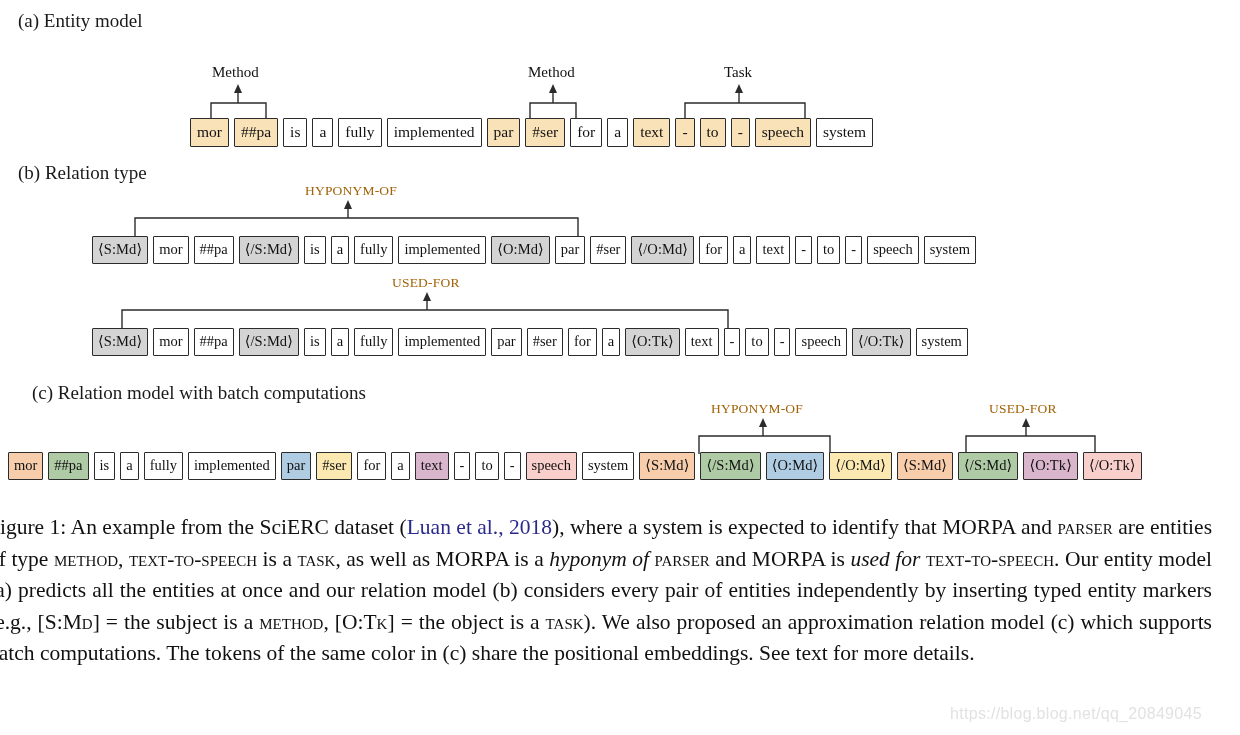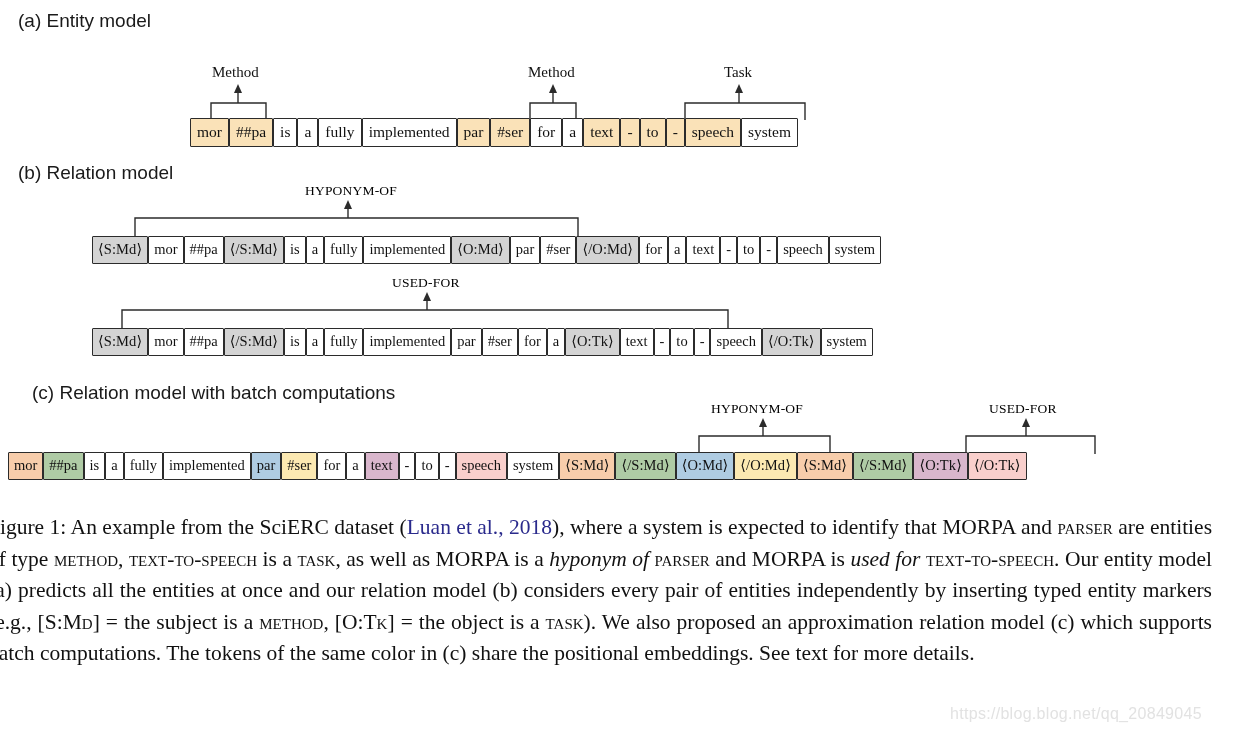--- a/index.html
+++ b/index.html
@@ -12,30 +12,31 @@
     height: 735px;
     position: relative;
     font-family: "Liberation Serif", "DejaVu Serif", serif;
     color: #1a1a1a;
     overflow: hidden;
   }
 
   .panel-title {
     position: absolute;
     font-size: 19px;
-    font-family: Liberation Sans, sans-serif;
+    font-family: Liberation Serif, serif;
     color: #1a1a1a;
     white-space: nowrap;
   }
 
   
   .row {
     position: absolute;
     display: flex;
     align-items: flex-start;
+    gap: 5px;
     white-space: nowrap;
   }
   .tok {
     box-sizing: border-box;
     border: 1.6px solid #2b2b2b;
     background: #ffffff;
     font-family: "Liberation Serif", "DejaVu Serif", serif;
     font-size: 15.5px;
     line-height: 1;
     color: #111111;
@@ -50,21 +51,21 @@
   
   .bracket {
     position: absolute;
     pointer-events: none;
   }
   .bracket svg { display: block; overflow: visible; }
   .rel-label {
     position: absolute;
     font-family: "Liberation Serif", "DejaVu Serif", serif;
     font-size: 13.5px;
-    color: #000000;
+    color: #a16207;
     white-space: nowrap;
     letter-spacing: 0.2px;
   }
   .ent-label {
     position: absolute;
     font-family: "Liberation Serif", "DejaVu Serif", serif;
     font-size: 15px;
     color: #111111;
     white-space: nowrap;
   }
@@ -135,21 +136,21 @@
     <div class="tok" style="background: rgb(255, 255, 255);">for</div>
     <div class="tok" style="background: rgb(255, 255, 255);">a</div>
     <div class="tok" style="background: rgb(250, 226, 184);">text</div>
     <div class="tok" style="background: rgb(250, 226, 184);">-</div>
     <div class="tok" style="background: rgb(250, 226, 184);">to</div>
     <div class="tok" style="background: rgb(250, 226, 184);">-</div>
     <div class="tok" style="background: rgb(250, 226, 184);">speech</div>
     <div class="tok" style="background: rgb(255, 255, 255);">system</div>
   </div>
 
-<div class="panel-title" style="left:18px; top:162px;">(b) Relation model</div>
+<div class="panel-title" style="left:18px; top:162px;">(b) Relation type</div>
 
 <div class="rel-label" style="left:305px; top:183px;">HYPONYM-OF</div>
 
 <div class="bracket" style="left:0px; top:200px;">
   <svg width="1240" height="40">
     <path d="M 135 36 L 135 18 L 578 18 L 578 36" fill="none" stroke="#2b2b2b" stroke-width="1.4"></path>
     <line x1="348" y1="18" x2="348" y2="5" stroke="#2b2b2b" stroke-width="1.4"></line>
     <polygon points="348,0 344,9 352,9" fill="#2b2b2b"></polygon>
   </svg>
 </div>

